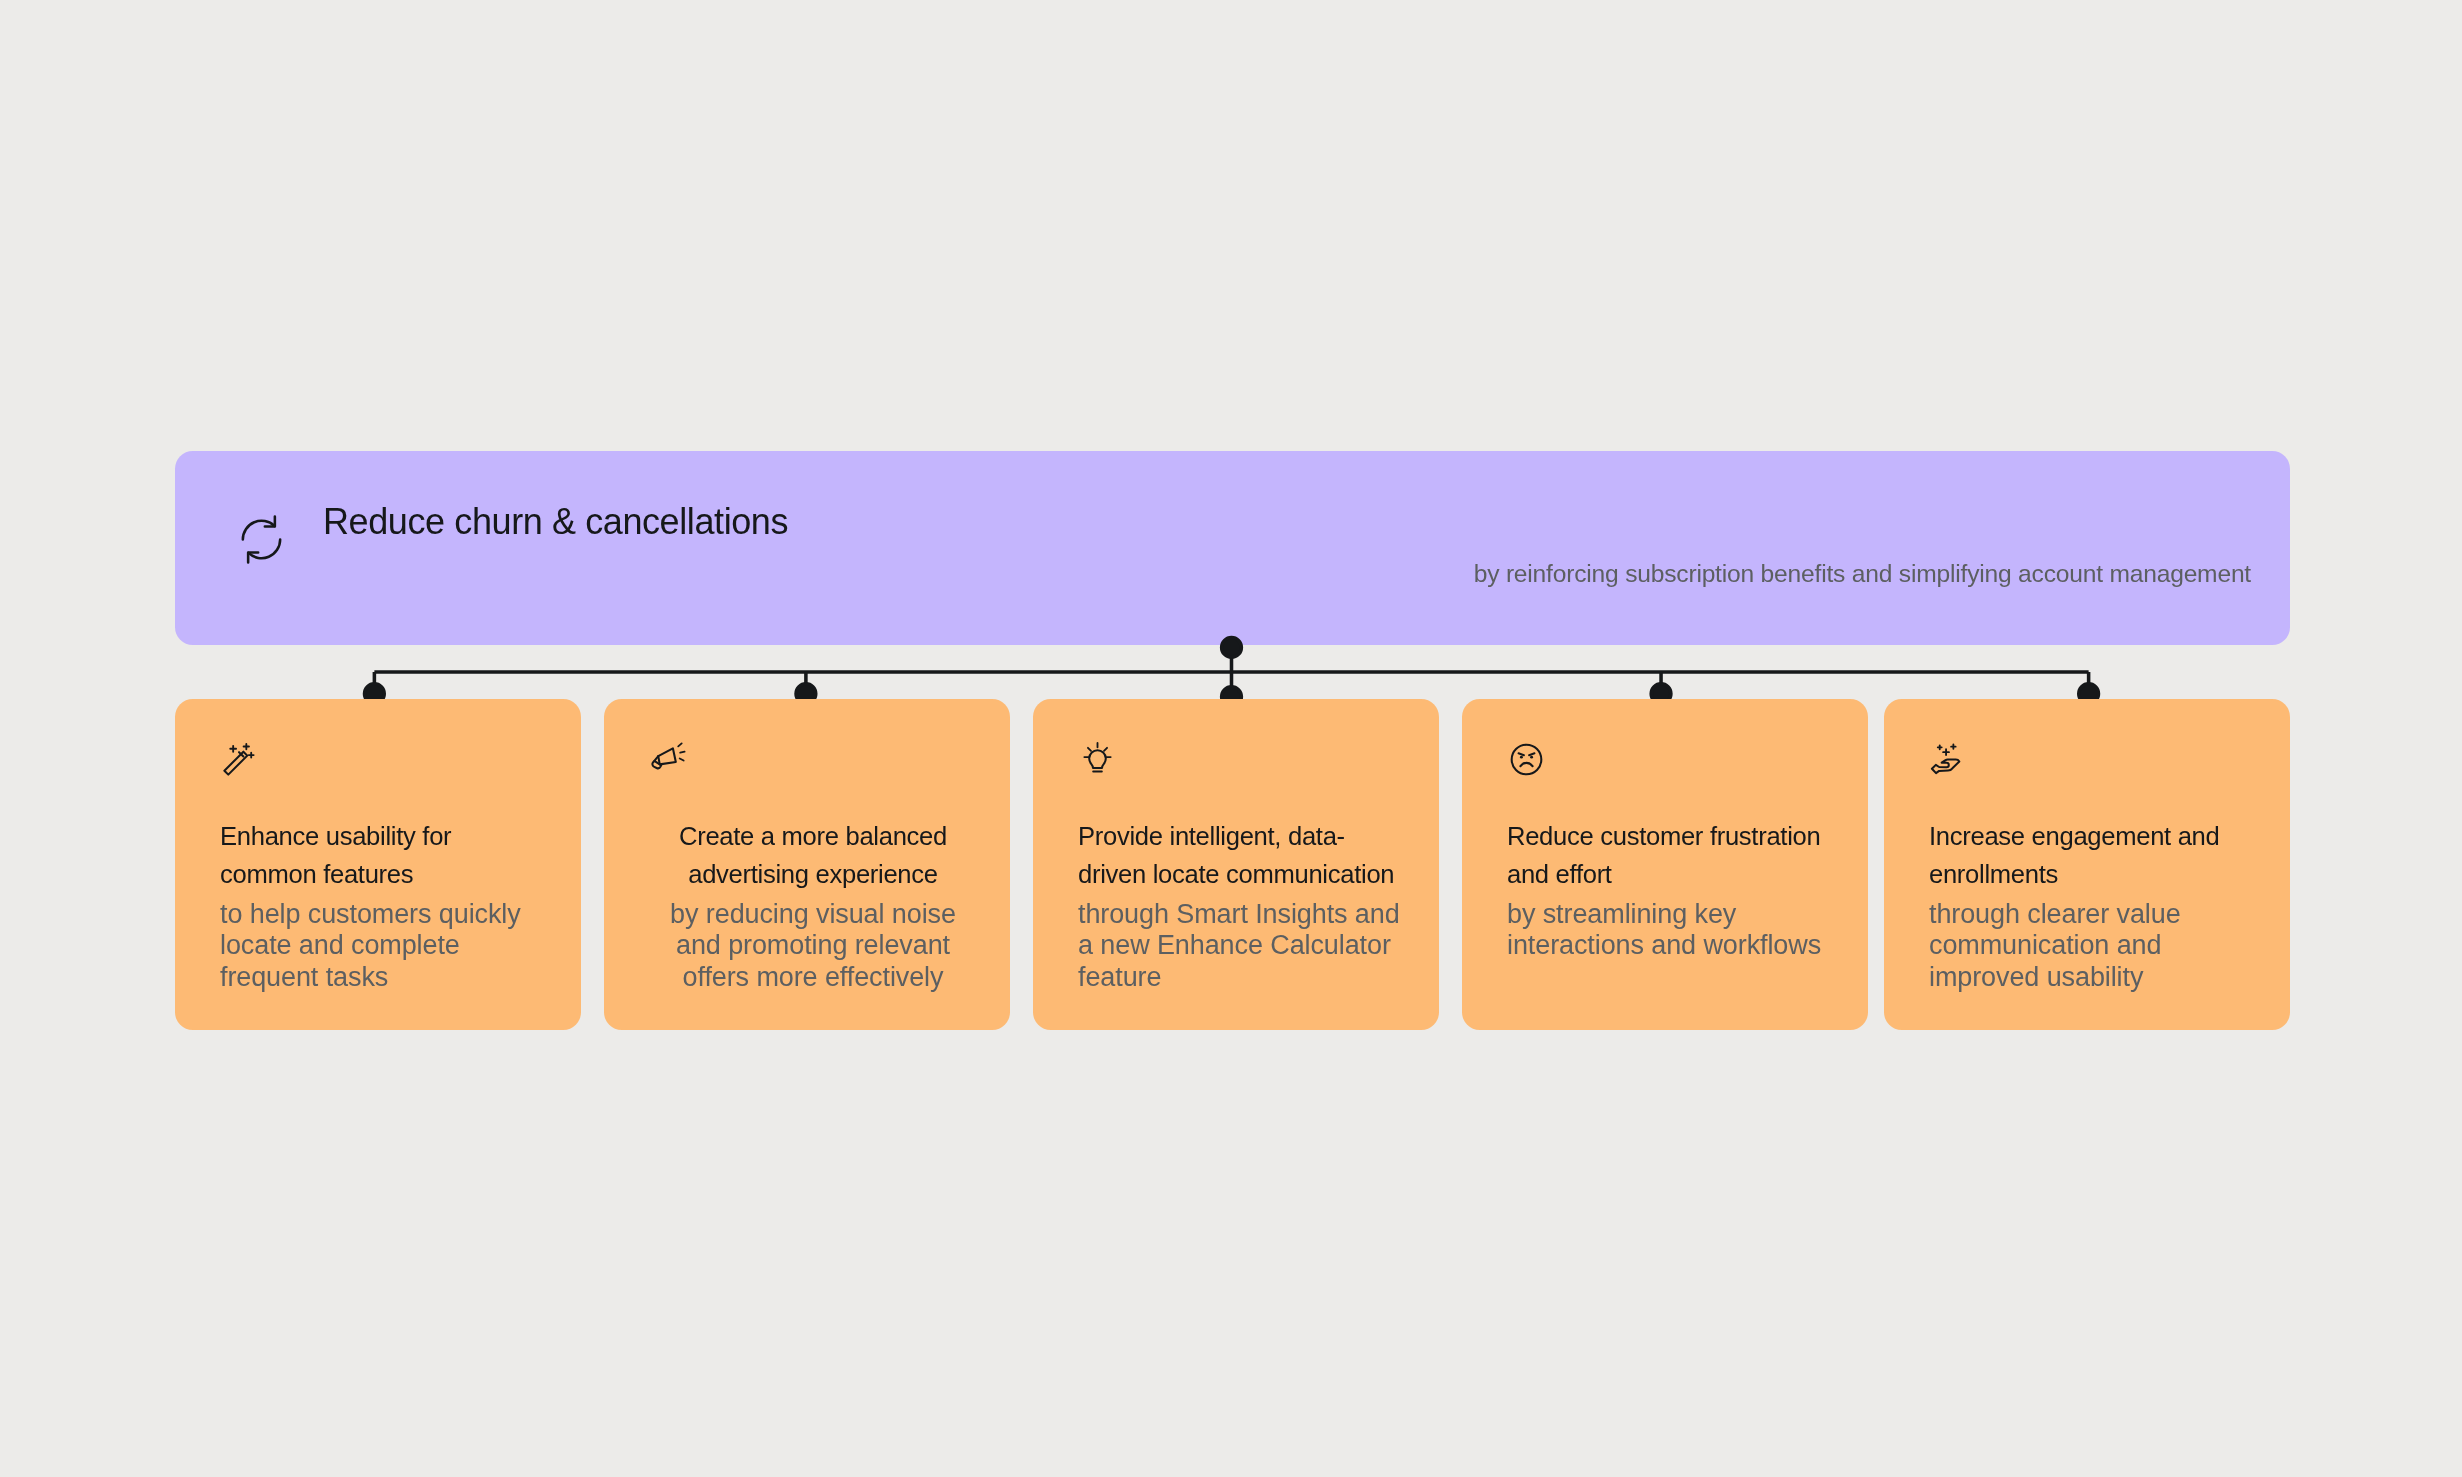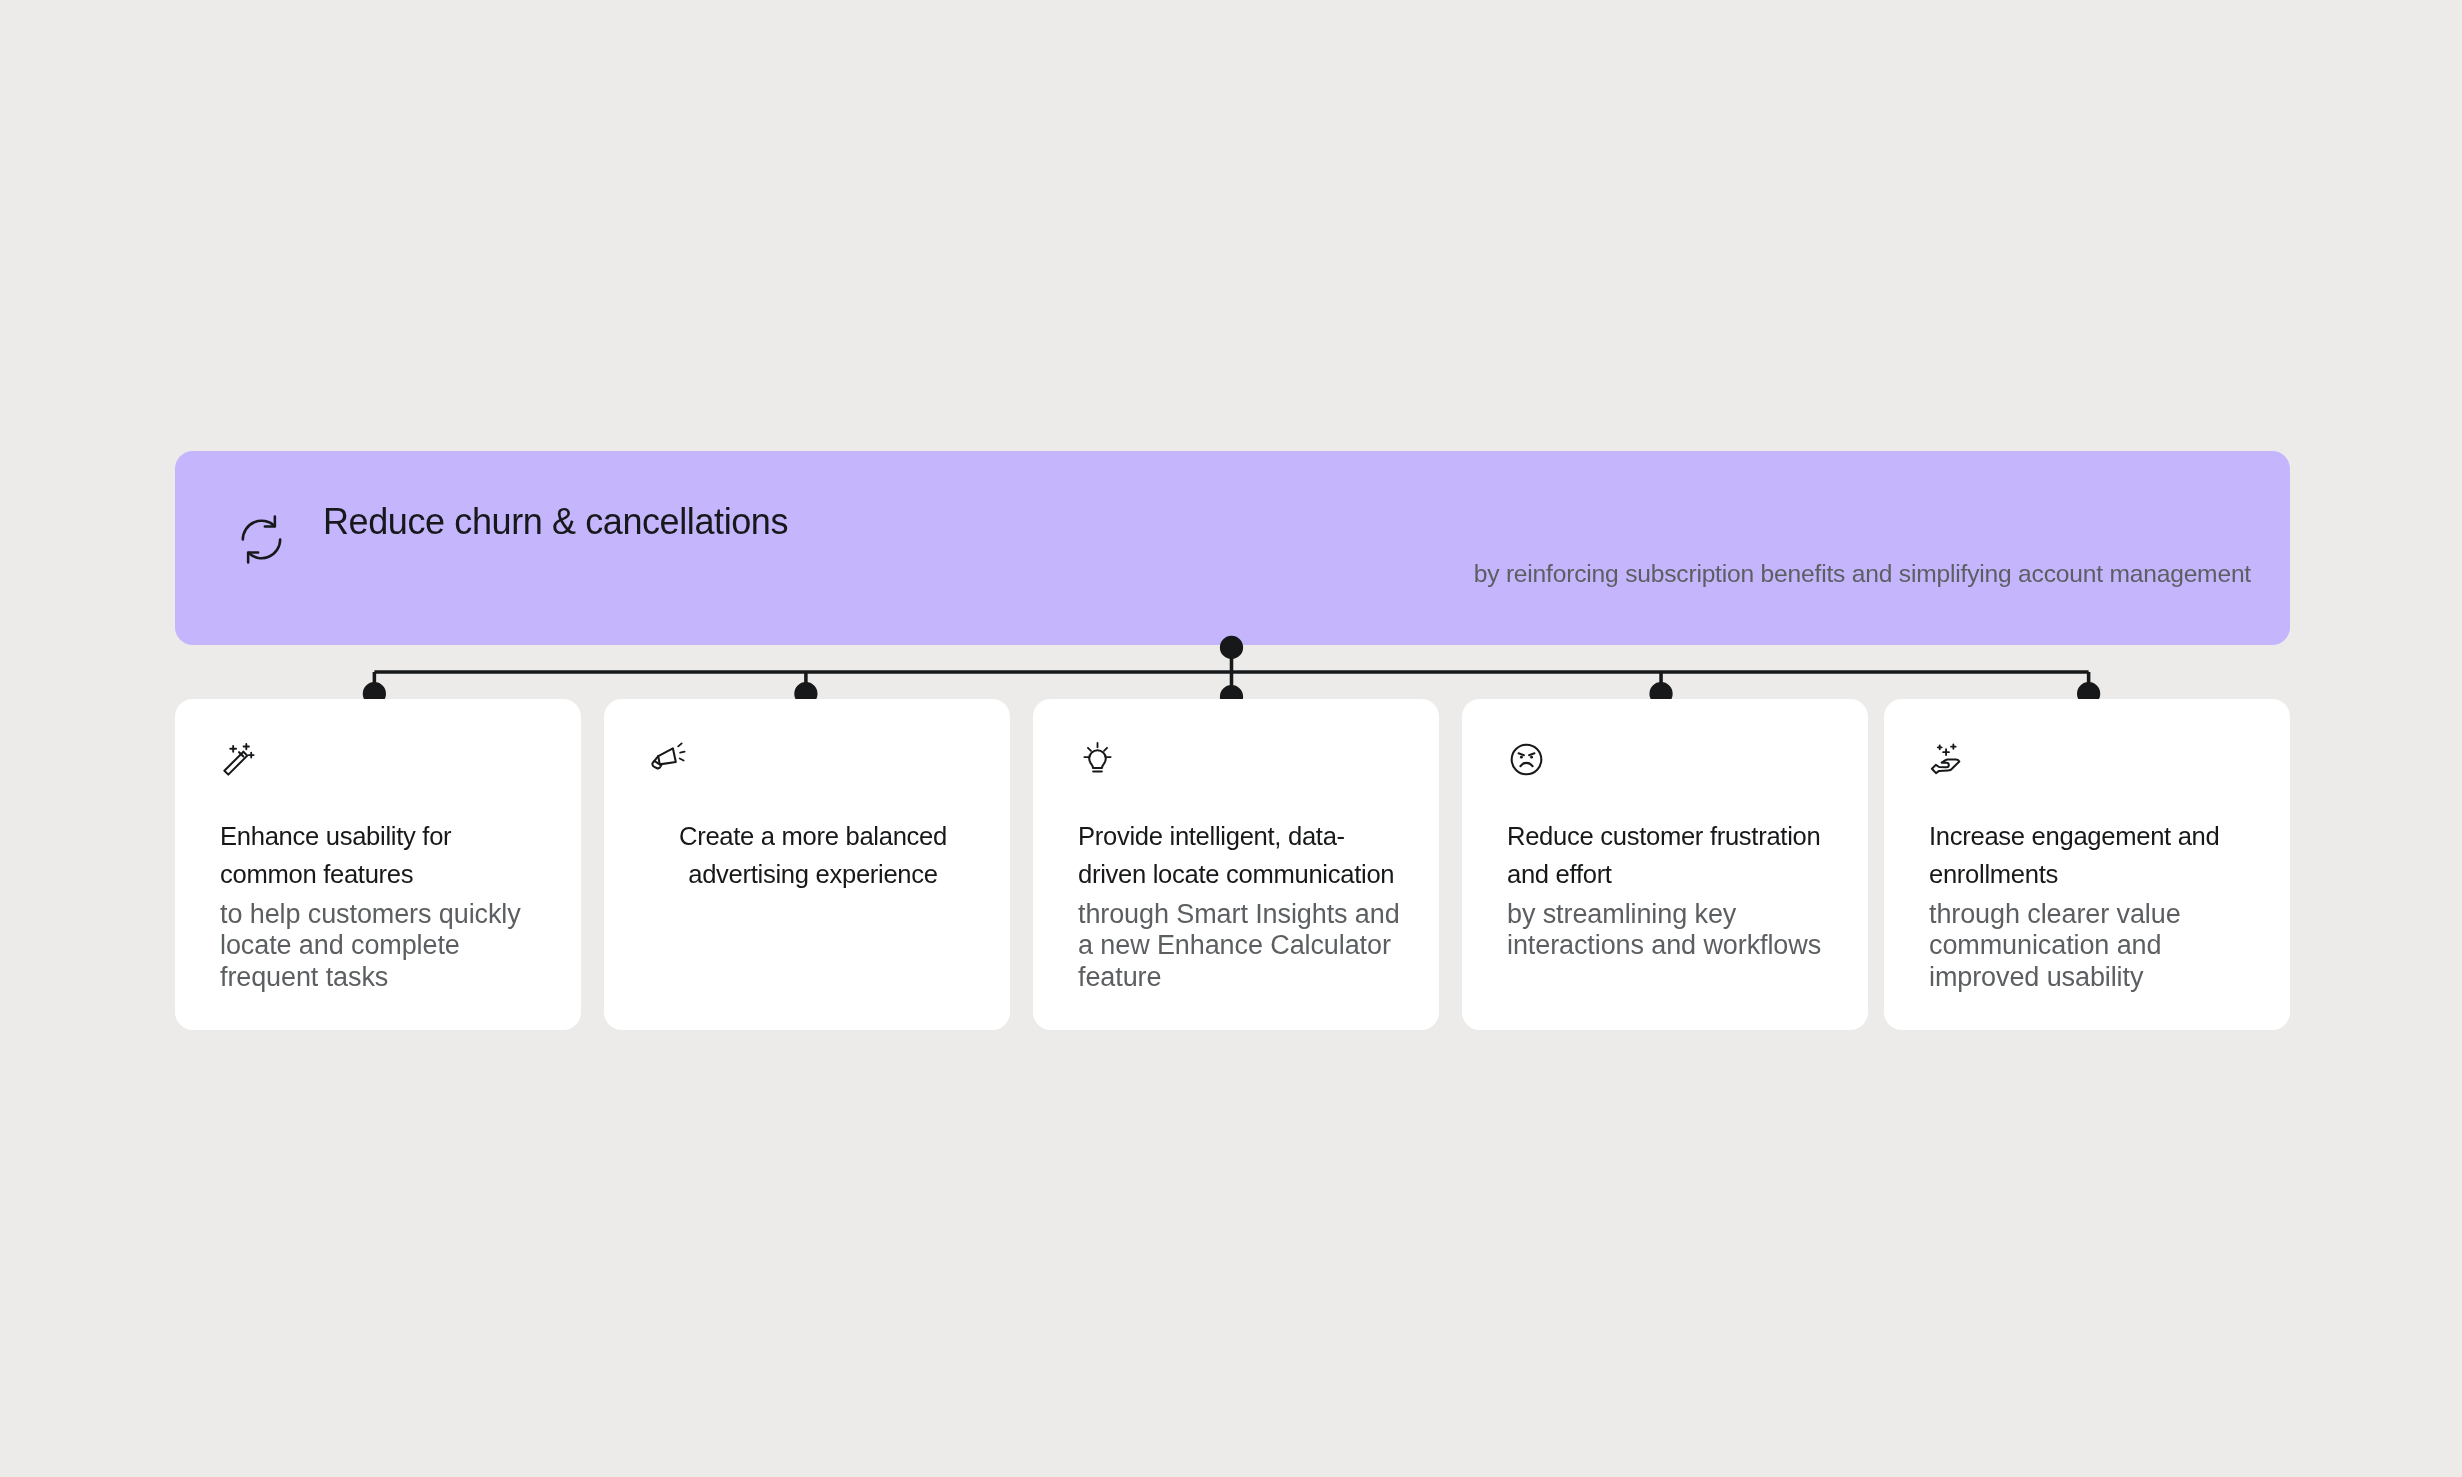--- a/index.html
+++ b/index.html
@@ -79,21 +79,21 @@
     left: 175px;
     top: 699px;
     width: 2115px;
     height: 331px;
   }
   .card {
     position: absolute;
     top: 0;
     width: 406px;
     height: 331px;
-    background: #ffffff;
+    background: #fdba74;
     border-radius: 17.7px;
     box-sizing: border-box;
     padding: 0;
   }
   .card-icon {
     position: absolute;
     left: 45px;
     top: 41px;
     width: 39px;
     height: 39px;
@@ -189,20 +189,21 @@
           <path d="M9.5 16.5 L11 25"></path>
           <g stroke-width="1.9">
             <line x1="30" y1="6.5" x2="33.5" y2="3.5"></line>
             <line x1="32" y1="13" x2="36.5" y2="12"></line>
             <line x1="31.5" y1="19" x2="35.5" y2="21"></line>
           </g>
         </svg>
       </span>
       <div class="card-body">
         <p class="card-title">Create a more balanced advertising experience</p>
+        <p class="card-desc">by reducing visual noise and promoting relevant offers more effectively</p>
       </div>
     </div>
 
     <div class="card" style="left:858px;">
       <span class="card-icon">
         <svg viewBox="0 0 40 40" width="39" height="39" fill="none" stroke="#16181A" stroke-width="2.1" stroke-linecap="round" stroke-linejoin="round">
           <path d="M13.5 24.5 a8.5 8.5 0 1 1 13 0 c-1.4 1.7-1.8 2.6-1.9 4.2 h-9.2 c-0.1-1.6-0.5-2.5-1.9-4.2 Z"></path>
           <line x1="15.6" y1="32.3" x2="24.4" y2="32.3"></line>
           <g stroke-width="1.9">
             <line x1="20" y1="3" x2="20" y2="7.4"></line>

